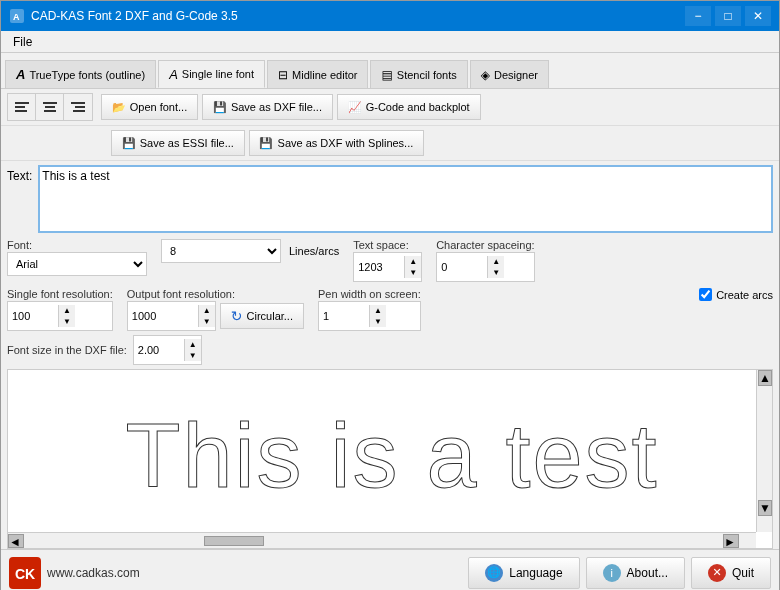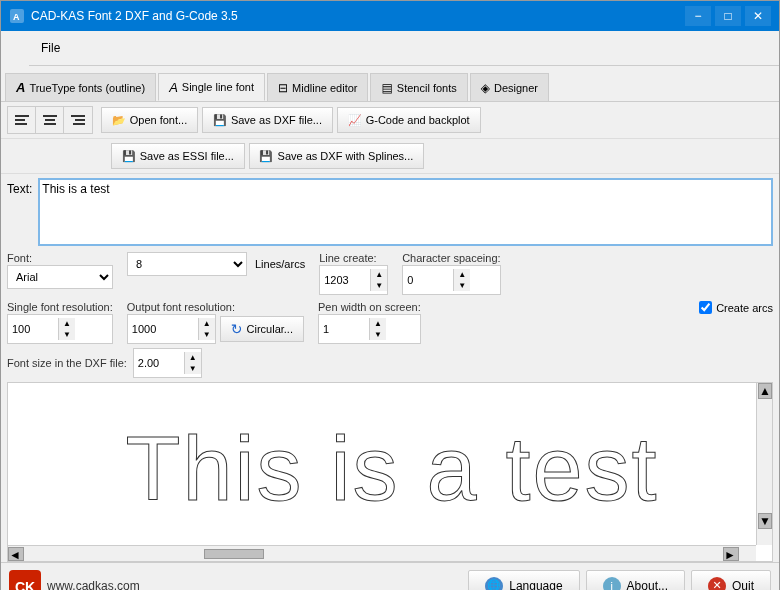--- a/index.html
+++ b/index.html
@@ -55,24 +55,23 @@
       font-size: 12px;
       display: flex;
       align-items: center;
       justify-content: center;
     }
     .menu-bar {
       background: #f0f0f0;
       height: 22px;
       display: flex;
       align-items: center;
-      padding: 17px 4px;
+      padding: 10px 4px;
       border-bottom: 1px solid #ccc;
       flex-shrink: 0;
-      margin-left: 28px;
     }
     .menu-item {
       padding: 2px 8px;
       cursor: pointer;
       font-size: 12px;
     }
     .tabs-bar {
       background: #f0f0f0;
       height: 36px;
       display: flex;
@@ -187,21 +186,21 @@
       justify-content: center;
       line-height: 1;
     }
     .select-input {
       height: 24px;
       border: 1px solid #ccc;
       background: white;
       padding: 2px 4px;
       font-size: 11px;
     }
-    .font-select { width: 106px; }
+    .font-select { width: 140px; }
     .divide-select { width: 120px; }
     .lines-arcs-label { font-size: 11px; margin-left: 4px; text-align: right; }
     .options-group {
       display: flex;
       flex-direction: row;
       gap: 3px;
       margin-left: auto;
     }
     .checkbox-row {
       display: flex;
@@ -474,21 +473,21 @@
     <div class="param-group">
       <div style="display:flex; align-items:center; gap:4px;">
         <select class="select-input divide-select">
           <option>8</option>
         </select>
         <span class="lines-arcs-label">Lines/arcs</span>
       </div>
     </div>
 
     <div class="param-group">
-      <label class="param-label">Line create:</label>
+      <label class="param-label">Text space:</label>
       <div class="spin-input">
         <input type="text" value="1203" style="">
         <div class="spin-btns">
           <button class="spin-btn">▲</button>
           <button class="spin-btn">▼</button>
         </div>
       </div>
     </div>
 
     <div class="param-group">

